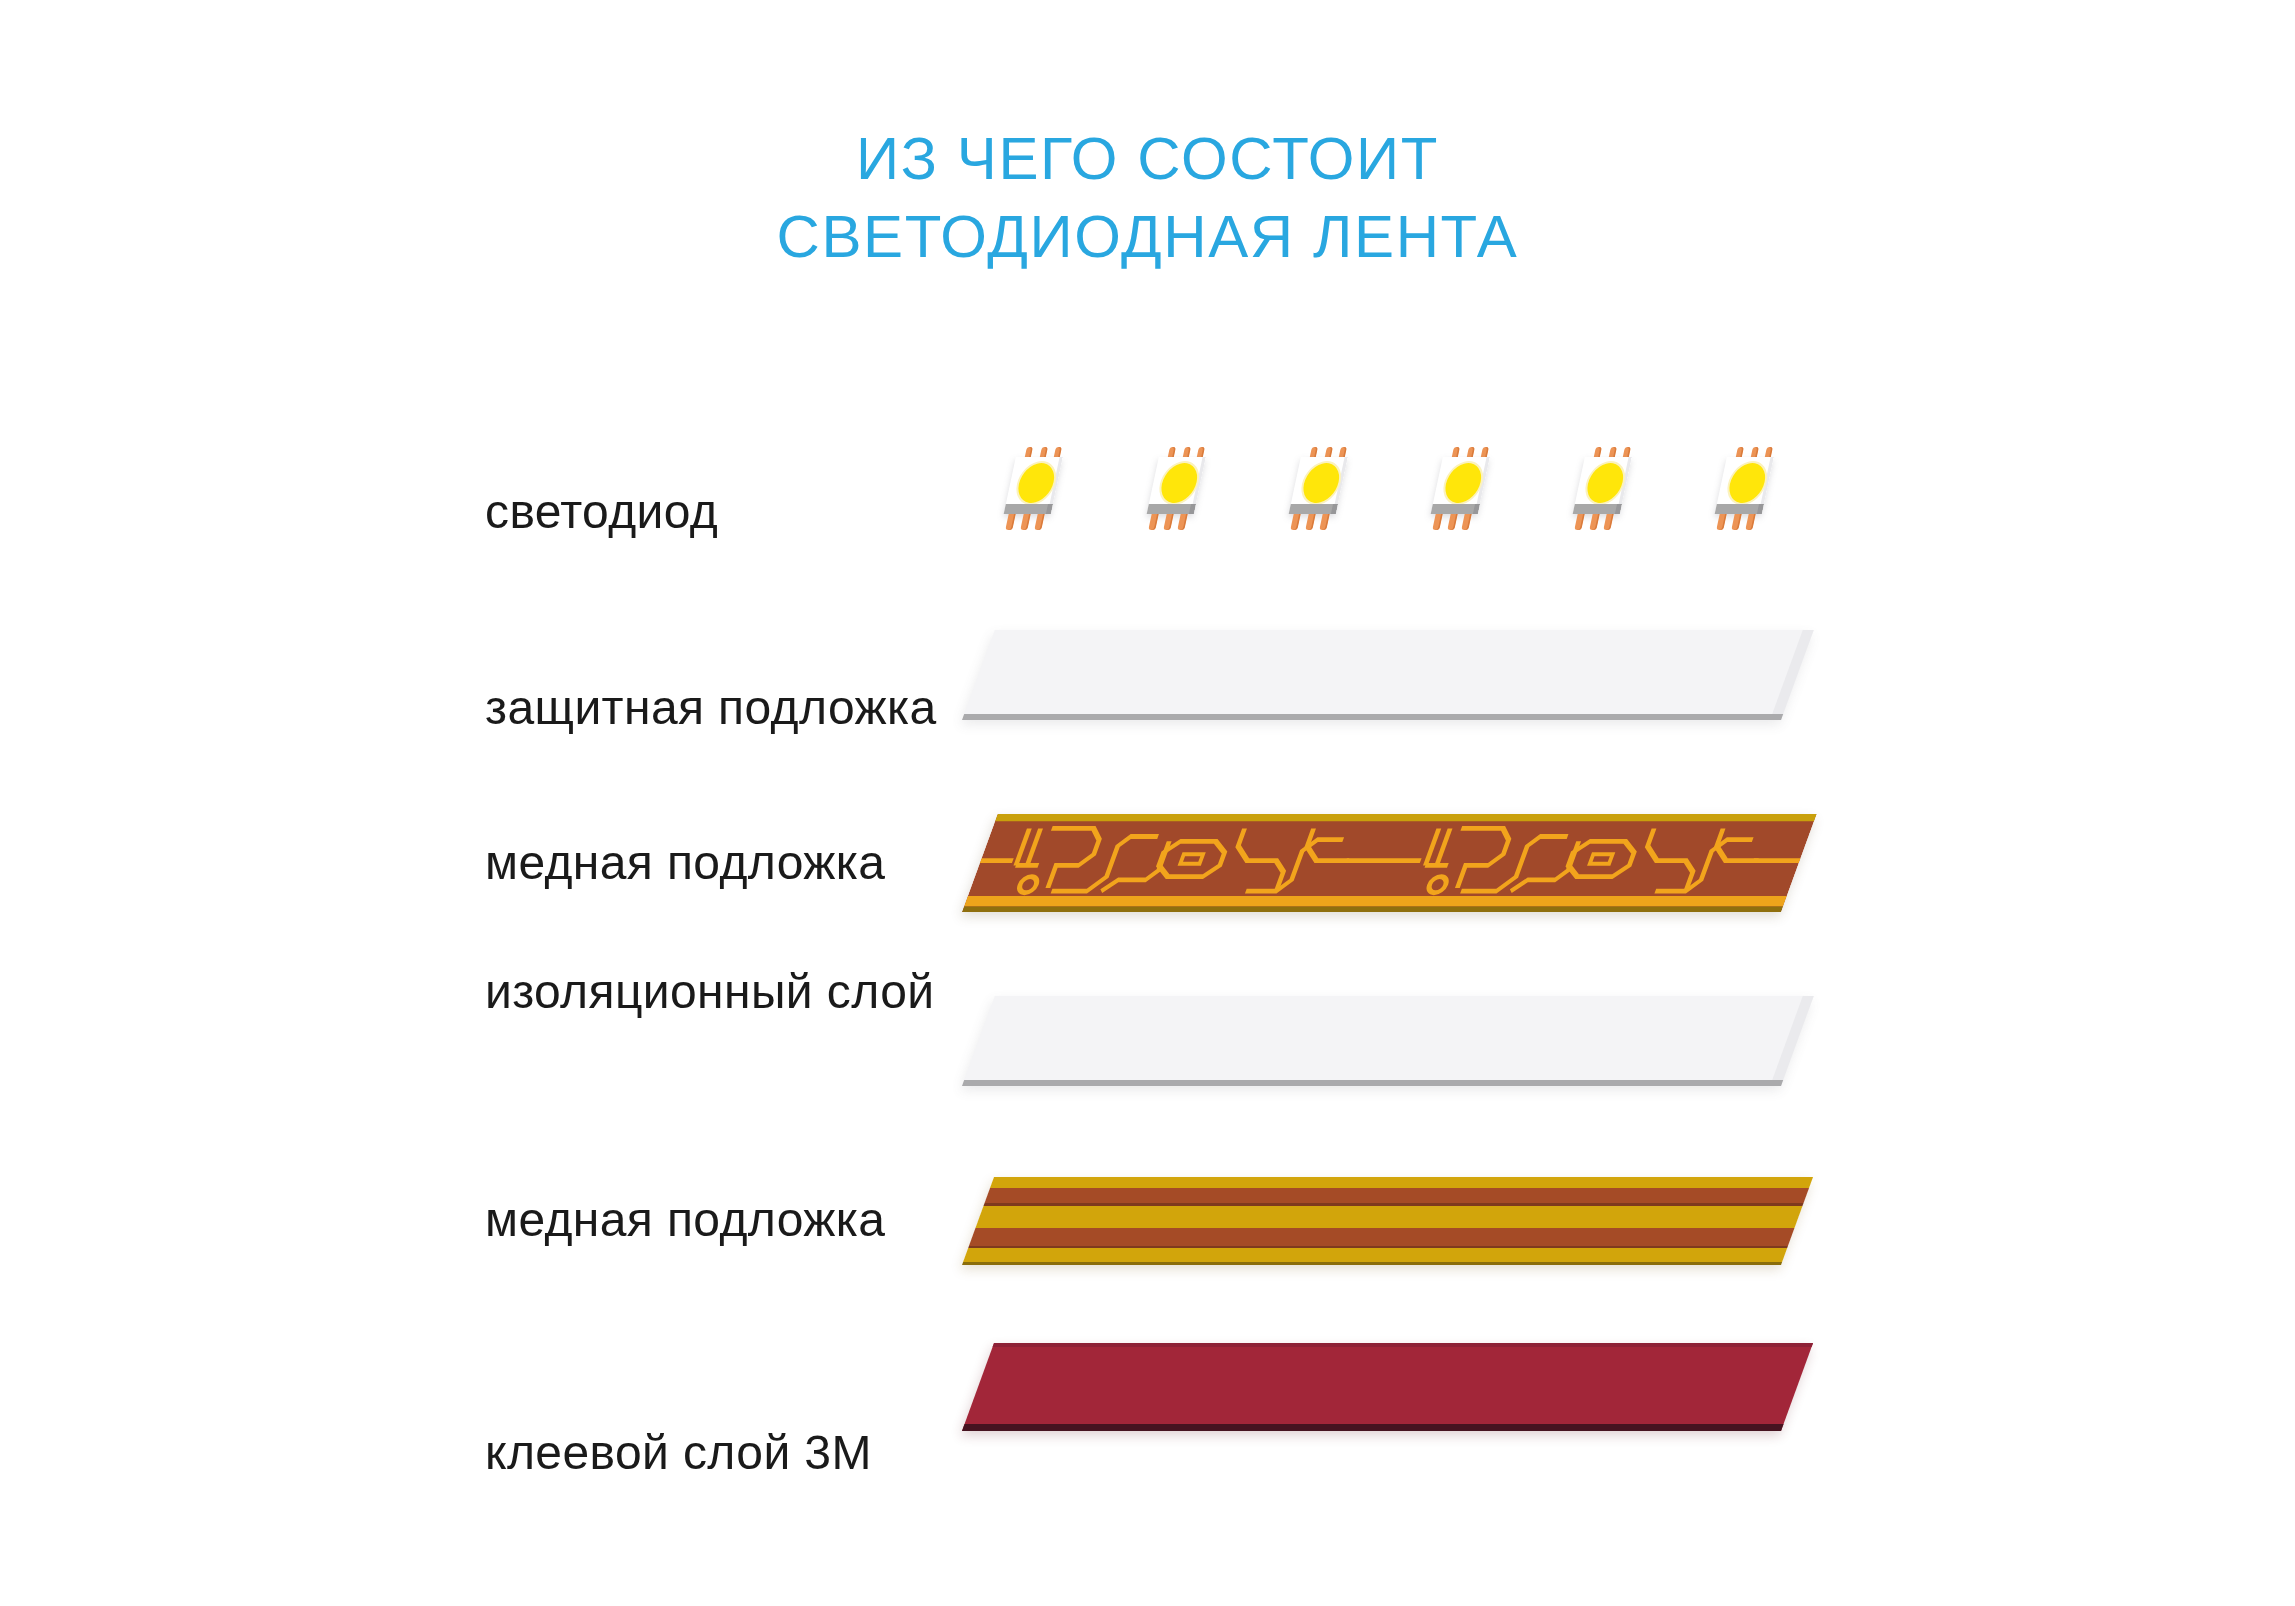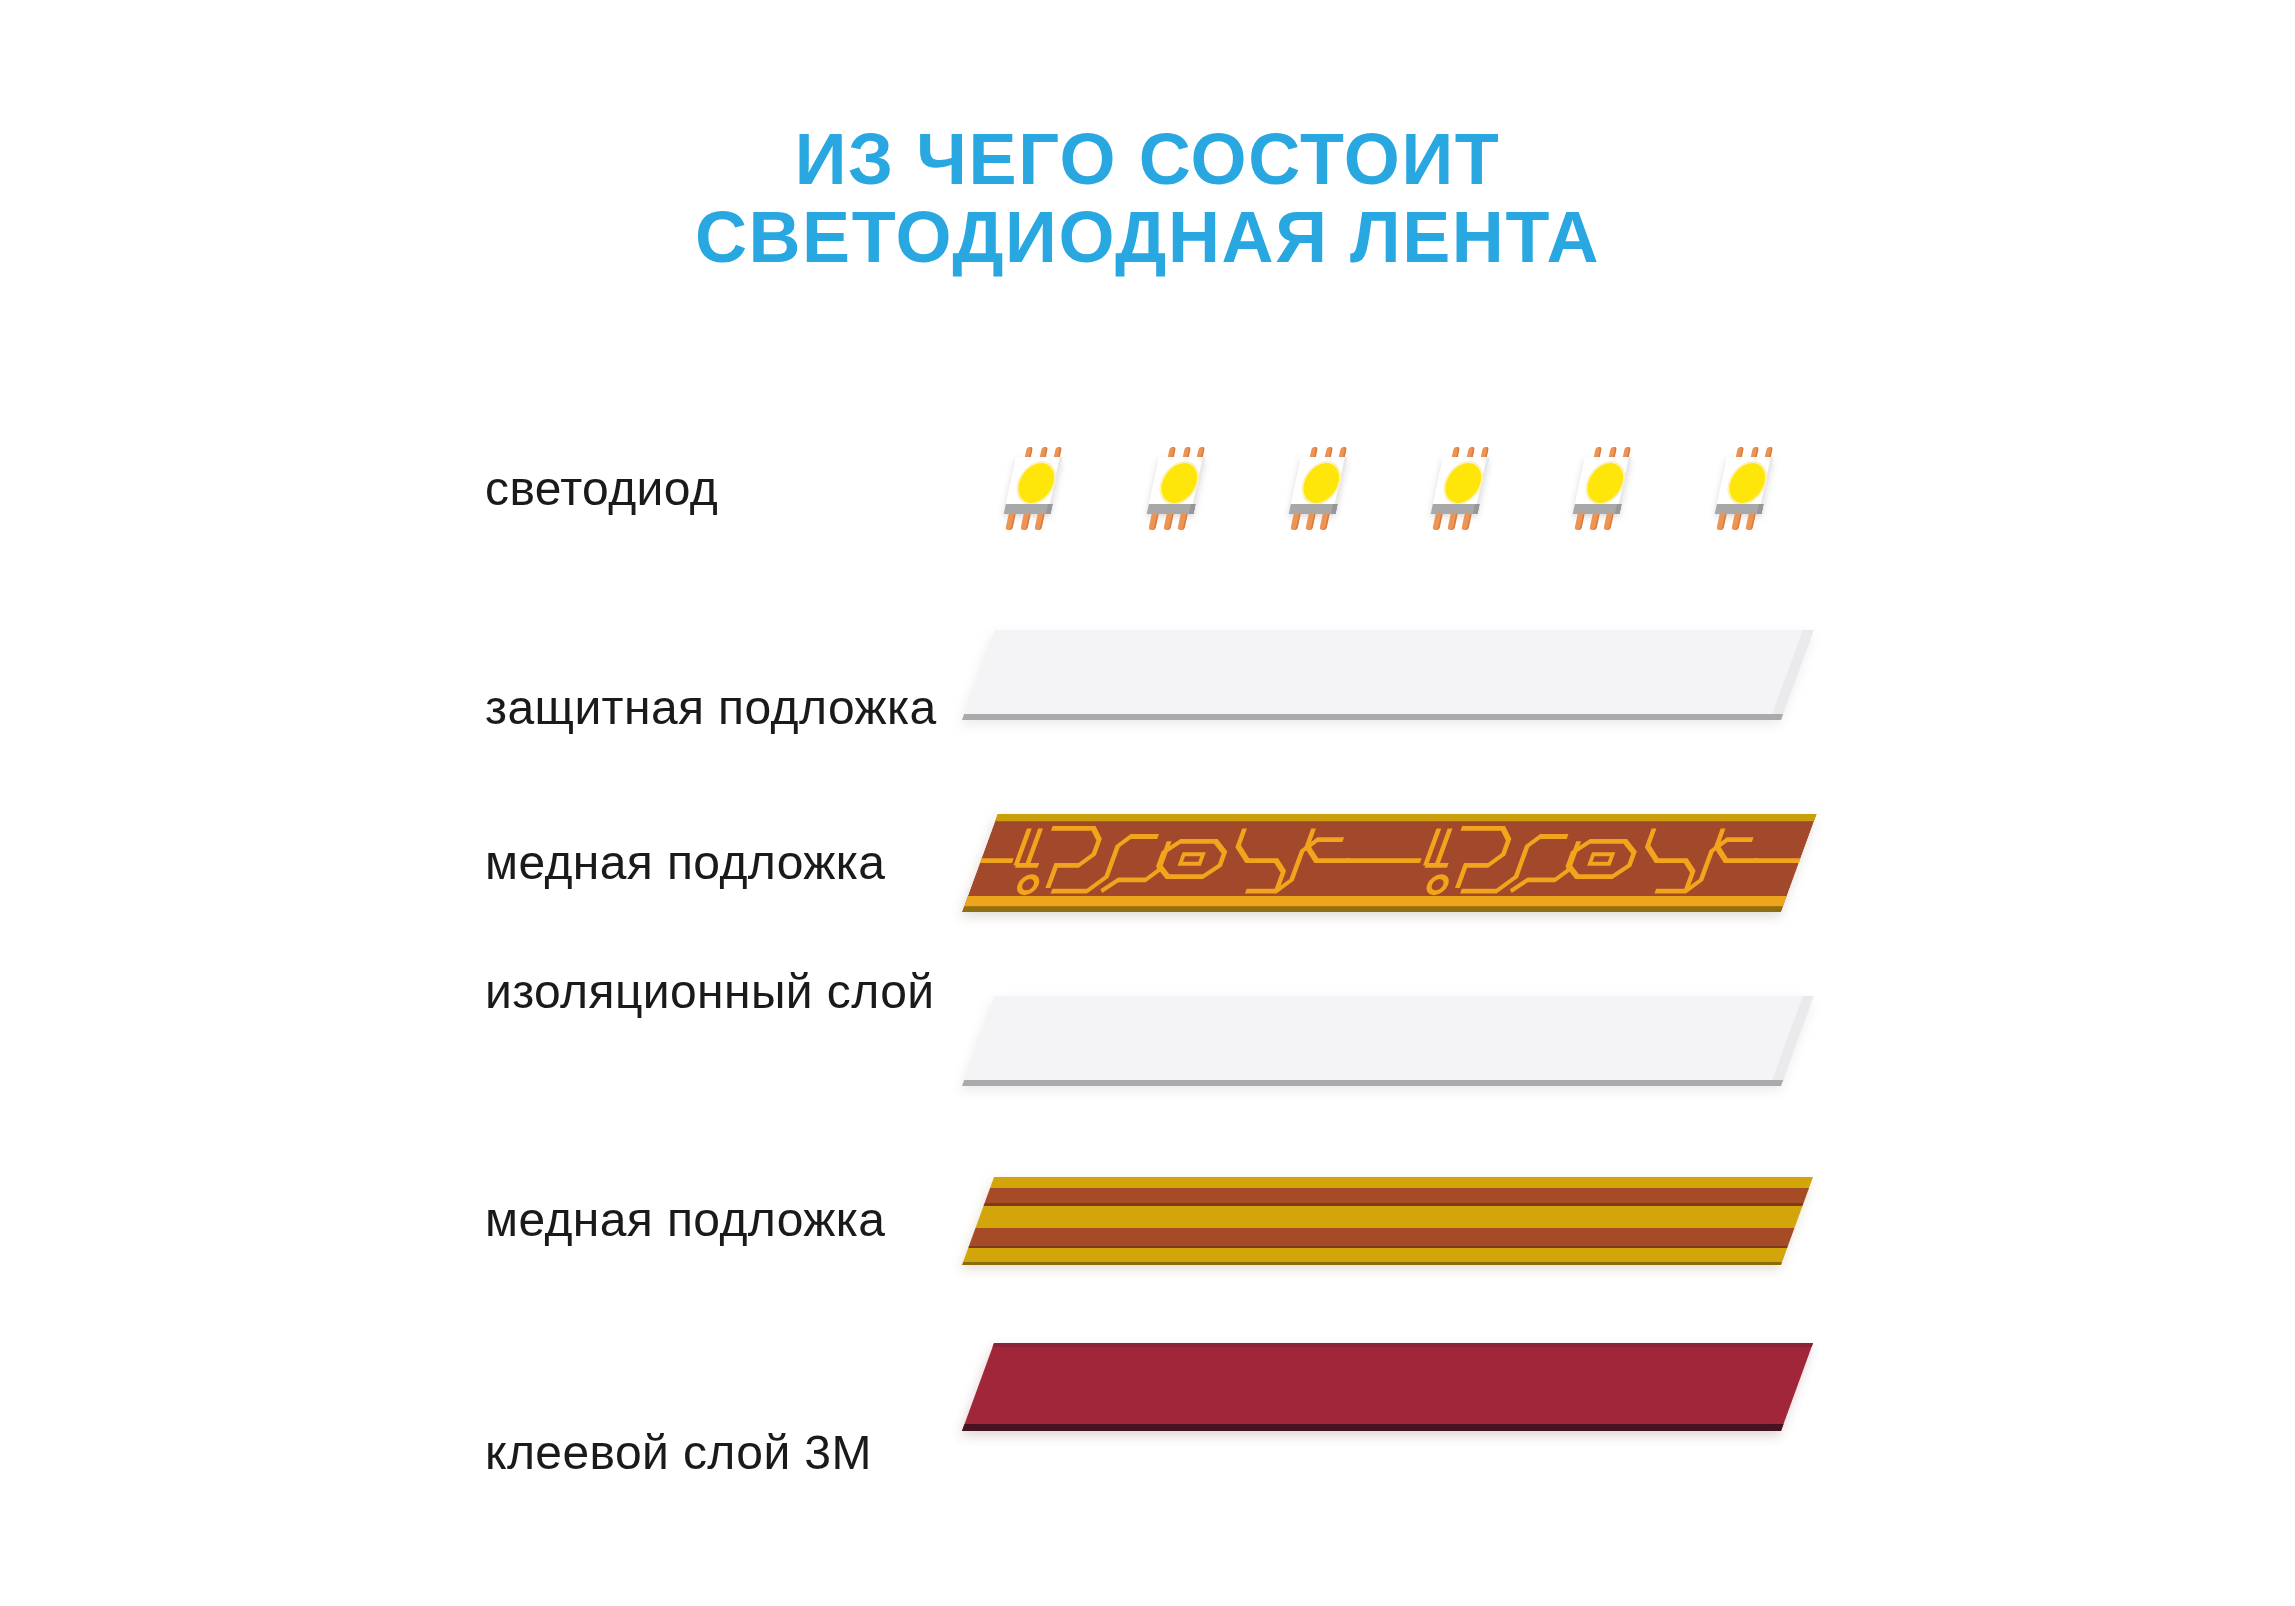--- a/index.html
+++ b/index.html
@@ -8,21 +8,21 @@
     width:2295px;height:1606px;
     background:#ffffff;
     font-family:"Liberation Sans", sans-serif;
     overflow:hidden;
   }
   
   .title{
     position:absolute;top:120px;left:0;width:100%;
     text-align:center;
     color:#29A7E0;
-    font-size:72px;font-weight:700;
+    font-size:60px;font-weight:400;
     line-height:78px;letter-spacing:1.6px;
   }
   
   .row-label{
     position:absolute;left:485px;height:58px;line-height:58px;
     font-size:48px;color:#1A1A1A;font-weight:400;letter-spacing:0.4px;
     white-space:nowrap;
   }
   
   .strip{
@@ -102,21 +102,21 @@
 </head>
 <body>
 
 <div id="page">
 
   <div class="title">
     <div>ИЗ ЧЕГО СОСТОИТ</div>
     <div>СВЕТОДИОДНАЯ ЛЕНТА</div>
   </div>
 
-  <div class="row-label" style="top:460px">светодиод</div>
+  <div class="row-label" style="top:483px">светодиод</div>
   <div class="row-label" style="top:679px">защитная подложка</div>
   <div class="row-label" style="top:834px">медная подложка</div>
   <div class="row-label" style="top:963px">изоляционный слой</div>
   <div class="row-label" style="top:1191px">медная подложка</div>
   <div class="row-label" style="top:1424px">клеевой слой 3М</div>
 
   <div class="led" style="left:1006px">
     <span class="pin top t1"></span>
       <span class="pin top t2"></span>
       <span class="pin top t3"></span>

